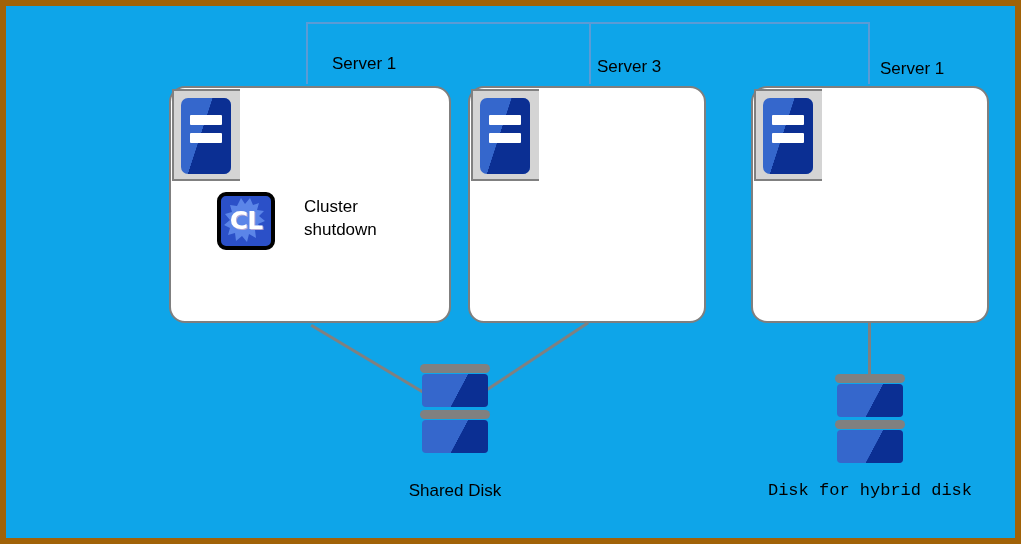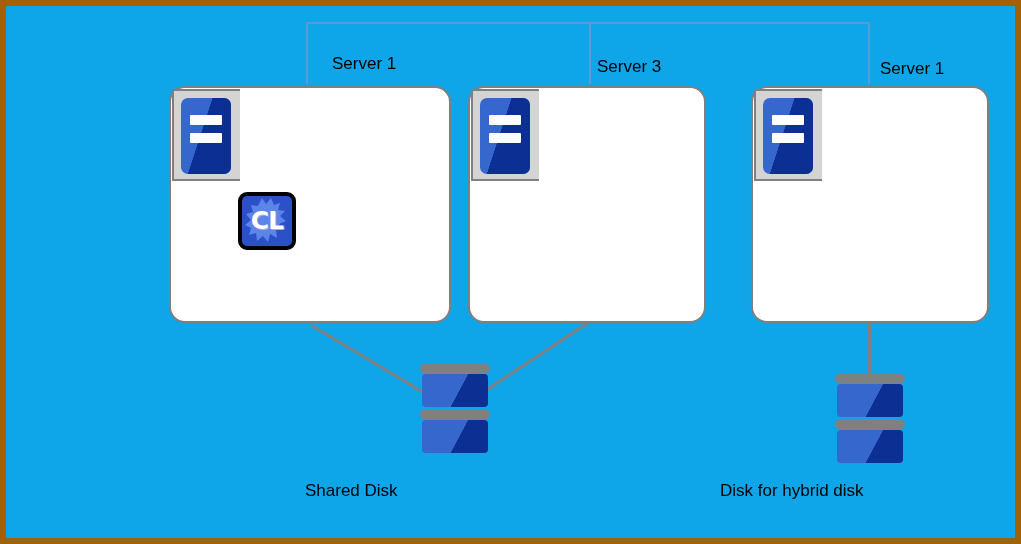--- a/index.html
+++ b/index.html
@@ -117,20 +117,21 @@
     letter-spacing: -1px;
     line-height: 1;
     text-shadow: 1px 1px 0 rgba(255,200,200,0.55);
   }
 
   
   .caption {
     position: absolute;
     font-size: 17px;
     color: #000000;
+    text-align: center;
     line-height: 1.35;
     white-space: nowrap;
   }
   .inline-label {
     position: absolute;
     font-size: 17px;
     color: #000000;
     line-height: 1.35;
     white-space: nowrap;
   }
@@ -207,29 +208,33 @@
   </div>
 
   <div class="machine-icon" style="left:748px; top:83px;">
     <div class="body">
       <div class="dark"></div>
       <div class="bar b1"></div>
       <div class="bar b2"></div>
     </div>
   </div>
 
-  <div class="cl-icon" style="left:232px; top:186px;">
+  <div class="cl-icon" style="left:211px; top:186px;">
     <svg class="blob" viewBox="0 0 50 50" preserveAspectRatio="none">
       <path d="M20 2 L24 8 L29 2 L32 9 L38 7 L36 14 L43 15 L38 20 L44 25
                L37 28 L41 34 L34 34 L35 42 L28 38 L26 46 L21 40 L15 45
                L14 37 L7 39 L9 32 L3 29 L9 24 L4 18 L11 16 L9 9 L16 10 Z" fill="#5b85e8"></path>
     </svg>
     <div class="cl-text">CL</div>
   </div>
 
+  <div class="inline-label" style="left:298px; top:190px;">
+    <div>Cluster</div>
+    <div>shutdown</div>
+  </div>
 
   <div class="conn" style="left:306px; top:318px; width:131px; height:3px;
               transform: rotate(30.9deg);"></div>
 
   <div class="conn" style="left:583px; top:318px; width:121px; height:3px;
               transform: rotate(146.5deg);"></div>
 
   <div class="conn-v" style="left:862px; top:317px; height:51px;"></div>
 
   <div class="disk-icon" style="left:414px; top:358px; width:70px; height:95px;">
@@ -251,17 +256,17 @@
     <div class="cap" style="top:0px;"></div>
     <div class="platter" style="top:10px;">
       <div class="dark"></div>
     </div>
     <div class="cap" style="top:46px;"></div>
     <div class="platter" style="top:56px;">
       <div class="dark"></div>
     </div>
   </div>
 
-  <div class="caption" style="left:714px; top:474px; width:300px;">
+  <div class="caption" style="left:714px; top:474px; width:300px;font-family:Liberation Mono, monospace;">
     <div>Disk for hybrid disk</div>
   </div>
 
 </div>
 
 </body></html>

